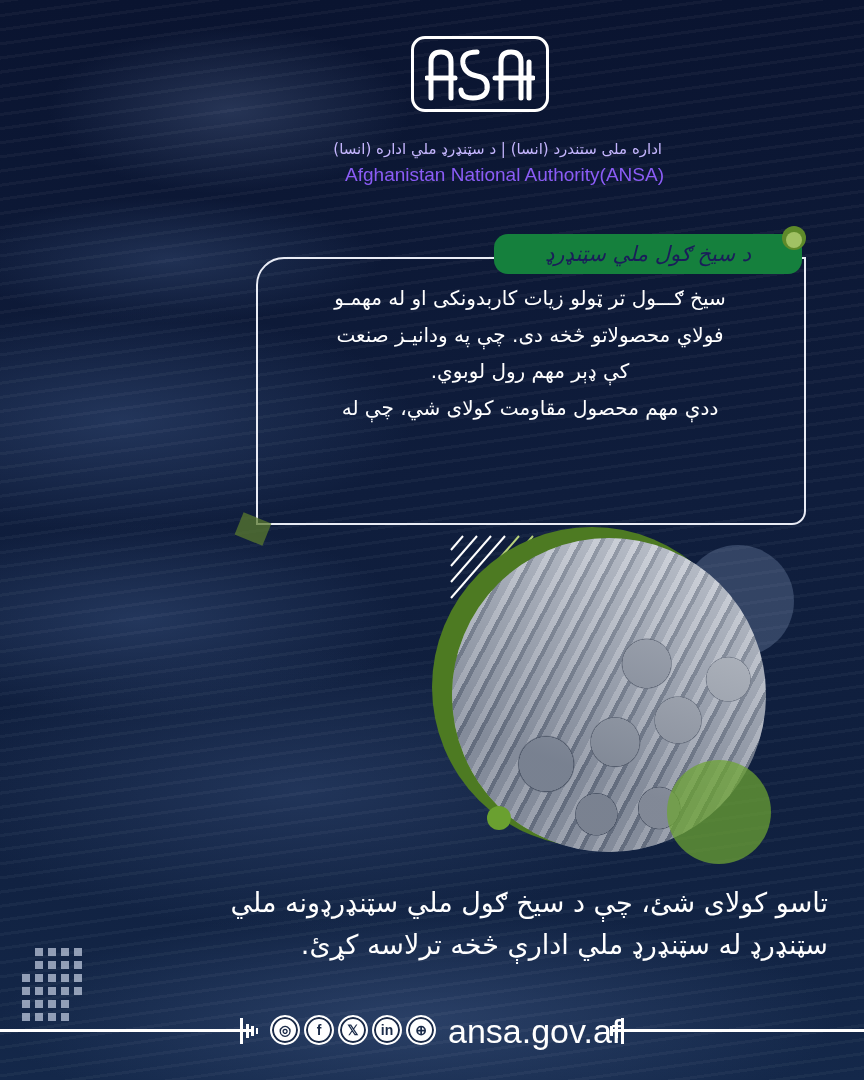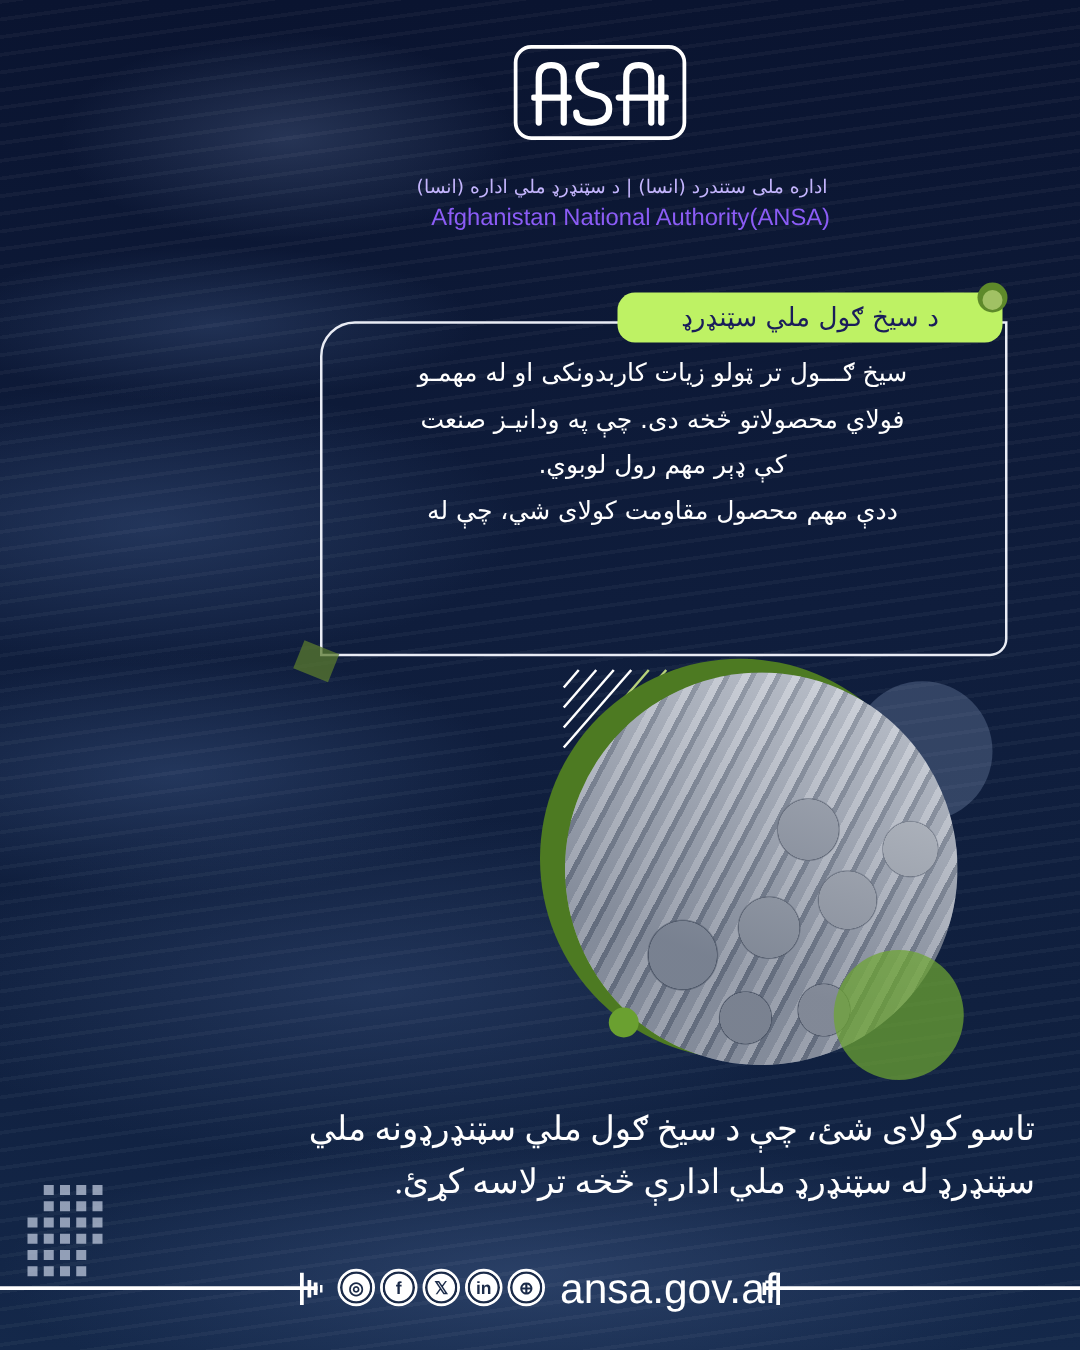--- a/index.html
+++ b/index.html
@@ -42,23 +42,23 @@
     }
     .org-en {
       position: absolute; top: 164px; right: 200px;
       font-family: "Liberation Sans", sans-serif;
       font-size: 19px; color: #8b5cf6; white-space: nowrap;
     }
 
     
     .title-pill {
       position: absolute; left: 494px; top: 234px; width: 308px; height: 40px;
-      background: #bef264; border-radius: 14px;
+      background: #15803d; border-radius: 14px;
       display: flex; align-items: center; justify-content: center;
-      color: #1a1d5a; font-size: 21px; direction: rtl;
+      color: #1a1d5a; font-size: 21px; direction: rtl; font-style: italic;
     }
     .pill-dot {
       position: absolute; left: 782px; top: 226px; width: 24px; height: 24px;
       border-radius: 50%; background: #5e8a2a;
     }
     .pill-dot2 {
       position: absolute; left: 786px; top: 232px; width: 16px; height: 16px;
       border-radius: 50%; background: #a8c66a; opacity: 0.9;
     }
 
@@ -115,21 +115,21 @@
     }
     .green-small {
       position: absolute; left: 487px; top: 806px; width: 24px; height: 24px;
       border-radius: 50%; background: #6aa030;
     }
 
     
     .cta {
       position: absolute; right: 36px; top: 882px; width: 760px;
       direction: rtl; text-align: right;
-      font-size: 27px; line-height: 42px; color: #ffffff; font-family: Liberation Serif, serif;
+      font-size: 27px; line-height: 42px; color: #ffffff;
     }
 
     .dots-grid {
       position: absolute; left: 22px; top: 948px; width: 60px; height: 70px;
       display: grid; grid-template-columns: repeat(5, 8px); grid-template-rows: repeat(6, 8px);
       column-gap: 5px; row-gap: 5px;
     }
     .dots-grid span { width: 8px; height: 8px; background: rgba(200,210,230,0.7); }
     .dots-grid span.off { background: transparent; }
 

